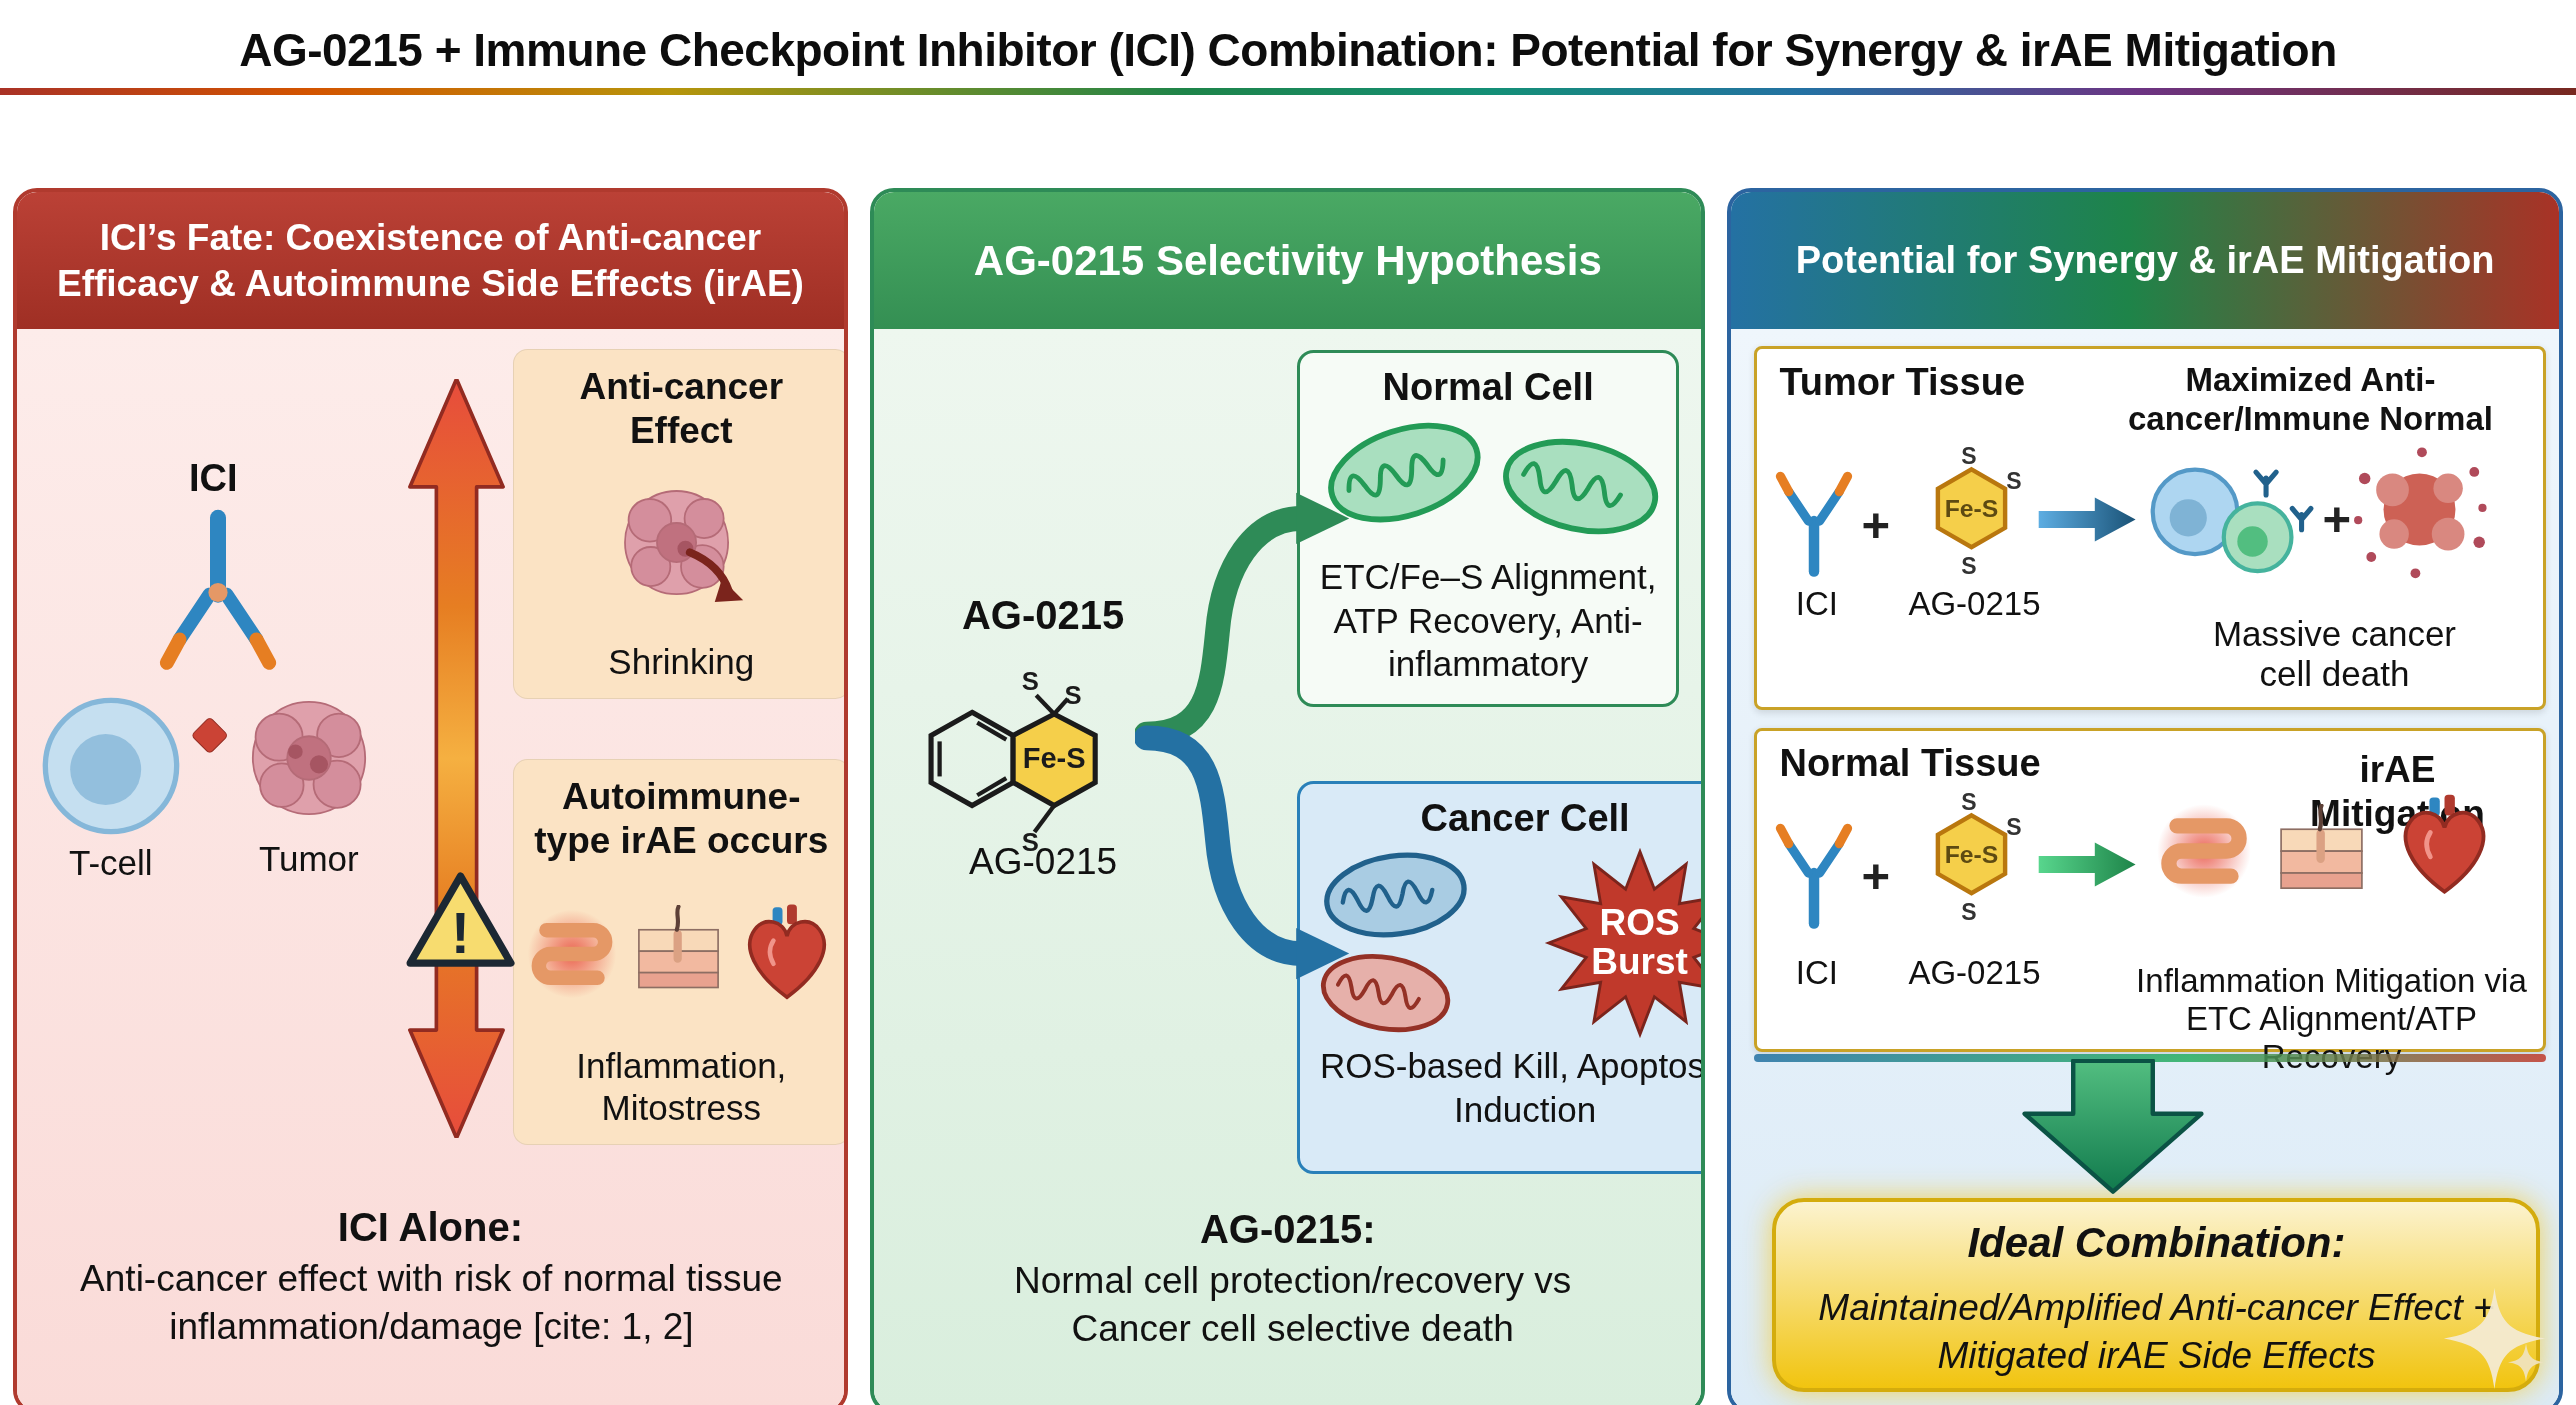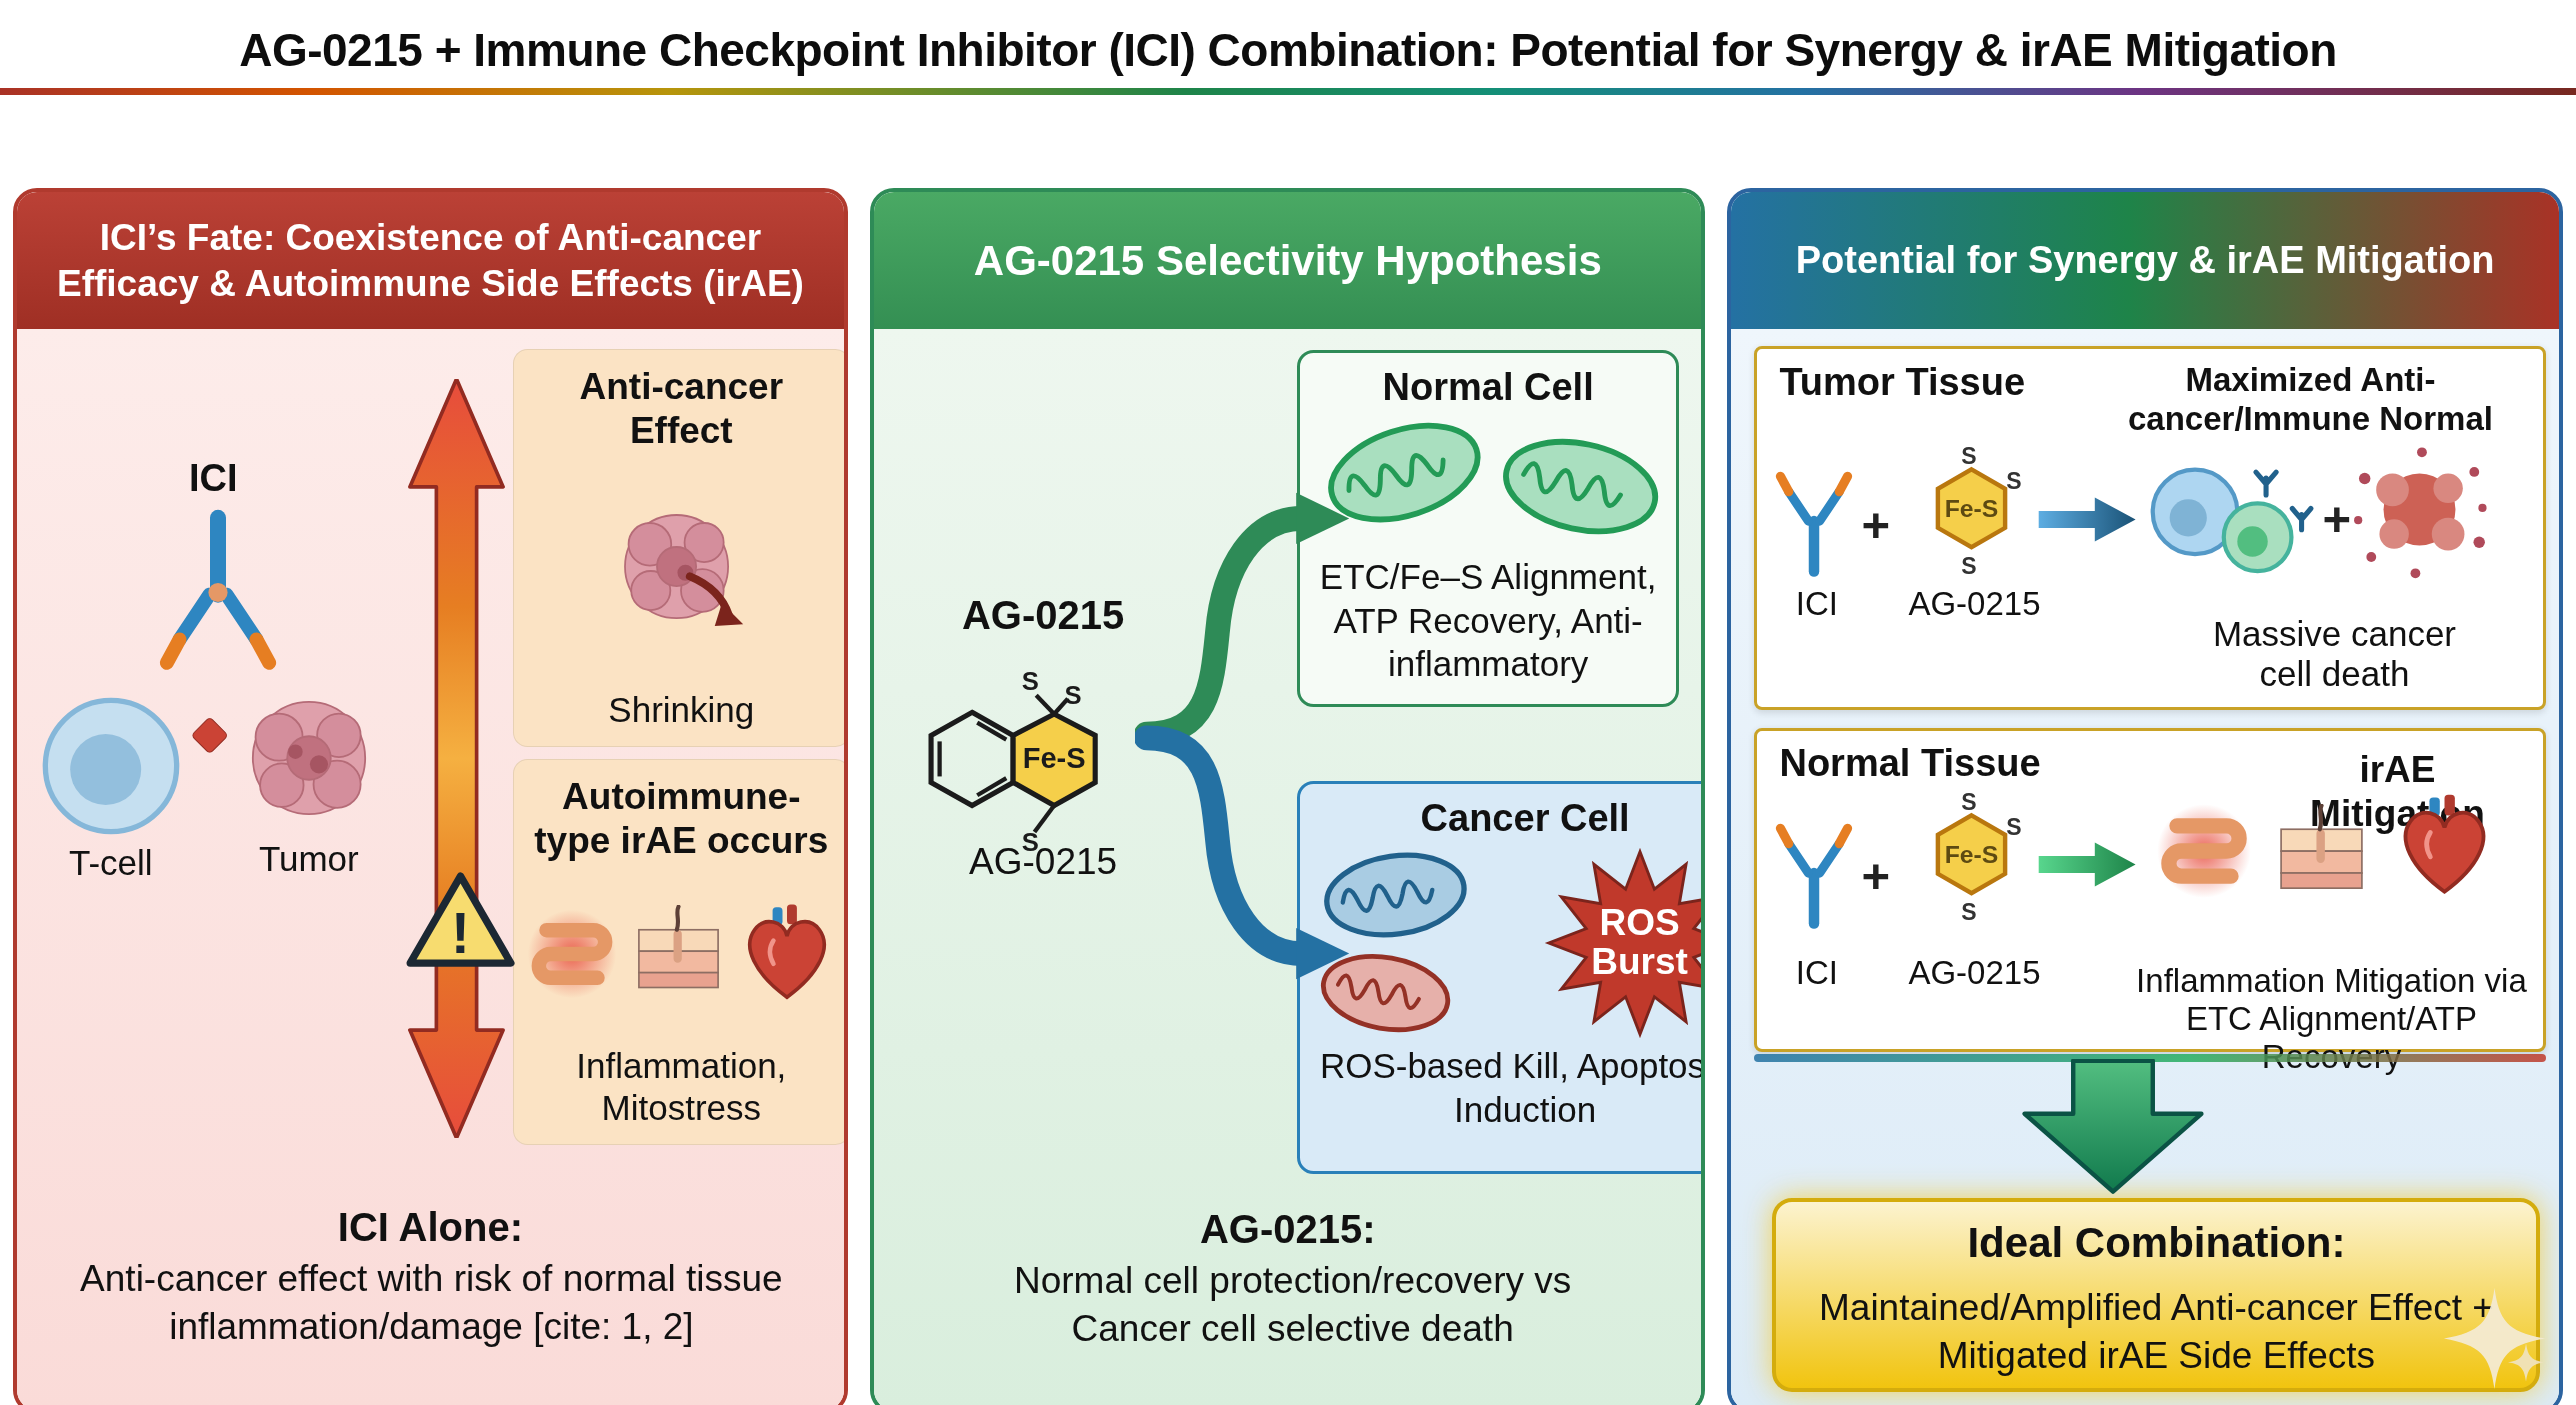--- a/index.html
+++ b/index.html
@@ -48,21 +48,21 @@
   .cancer-cell { background:#d9eaf7; border:3.7px solid #2980b9; }
   .cellbox .ttl { font-size:38px; font-weight:bold; }
   .cellbox .txt { font-size:35px; line-height:1.25; }
 
   .tissuebox { position:absolute; background:#fff; border:3.7px solid #c9a227; border-radius:8px;
     box-shadow:0 2.7px 7.3px rgba(0,0,0,0.12); }
   .tissue-title { position:absolute; font-size:38px; font-weight:bold; }
   .tissue-sub { position:absolute; text-align:center; font-weight:bold; line-height:1.2; }
 
   .ideal { position:absolute; background:linear-gradient(180deg,#fcf3cf,#f1c40f); border:4.6px solid #d4ac0d;
-    border-radius:20px; box-shadow:0 0 29px rgba(243,206,70,0.9); text-align:center; padding:16.5px 27.4px; }
+    border-radius:32px; box-shadow:0 0 29px rgba(243,206,70,0.9); text-align:center; padding:16.5px 27.4px;font-style:italic; }
   .ideal .ttl { font-size:42px; font-weight:bold; }
   .ideal .txt { font-size:37px; line-height:1.3; margin-top:17px; }
 
   .ros-wrap { position:absolute; }
   .ros-text { position:absolute; inset:0; display:flex; align-items:center; justify-content:center;
     text-align:center; color:#fff; font-weight:bold; font-size:37px; line-height:1.05; padding:0 42px; }
 
   .diamond { position:absolute; background:#cb4335; border:1.8px solid #922b21; transform:rotate(45deg); border-radius:4.6px; }
   .divider3 { position:absolute; height:8.2px; border-radius:4.6px; opacity:0.85;
     background:linear-gradient(90deg,#2471a3,#27ae60 55%,#c0392b); }
@@ -123,21 +123,21 @@
               <stop offset="0" stop-color="#e74c3c"></stop>
                 <stop offset="0.3" stop-color="#e67e22"></stop>
               <stop offset="0.5" stop-color="#f5b041"></stop>
                 <stop offset="0.7" stop-color="#e67e22"></stop>
               <stop offset="1" stop-color="#e74c3c"></stop>
             </linearGradient>
           </defs>
           <polygon points="55,0 106,118 77,118 77,712 106,712 55,830 4,712 33,712 33,118 4,118" fill="url(#dva)" stroke="#922b21" stroke-width="4" stroke-linejoin="round"></polygon>
         </svg>
 
-        <div class="subbox" style="left:496px;top:20px;width:337px;height:398px;">
+        <div class="subbox" style="left:496px;top:20px;width:337px;height:350px;">
           <div class="ttl">Anti-cancer Effect</div>
           <svg style="width:160px;height:160px;" viewBox="0 0 180 180">
             <g stroke="#b56b77" stroke-width="2">
               <circle cx="85" cy="85" r="58" fill="#dfa0ab"></circle>
               <circle cx="55" cy="60" r="24" fill="#d48e9c"></circle>
               <circle cx="116" cy="58" r="22" fill="#d48e9c"></circle>
               <circle cx="56" cy="112" r="22" fill="#d48e9c"></circle>
               <circle cx="114" cy="112" r="24" fill="#d48e9c"></circle>
               <circle cx="85" cy="85" r="22" fill="#c0717f"></circle>
             </g>

